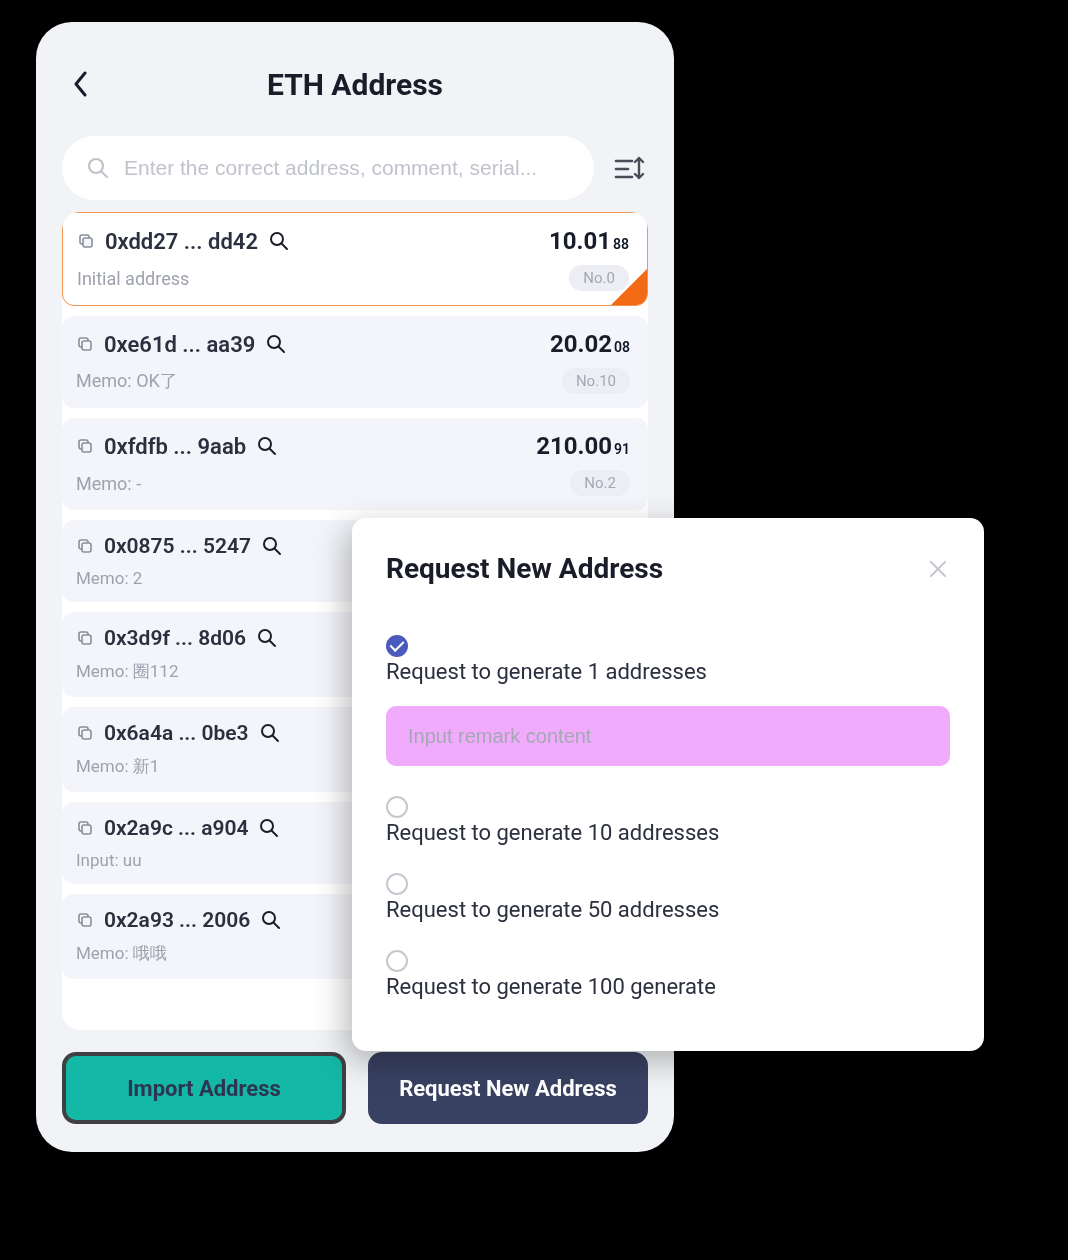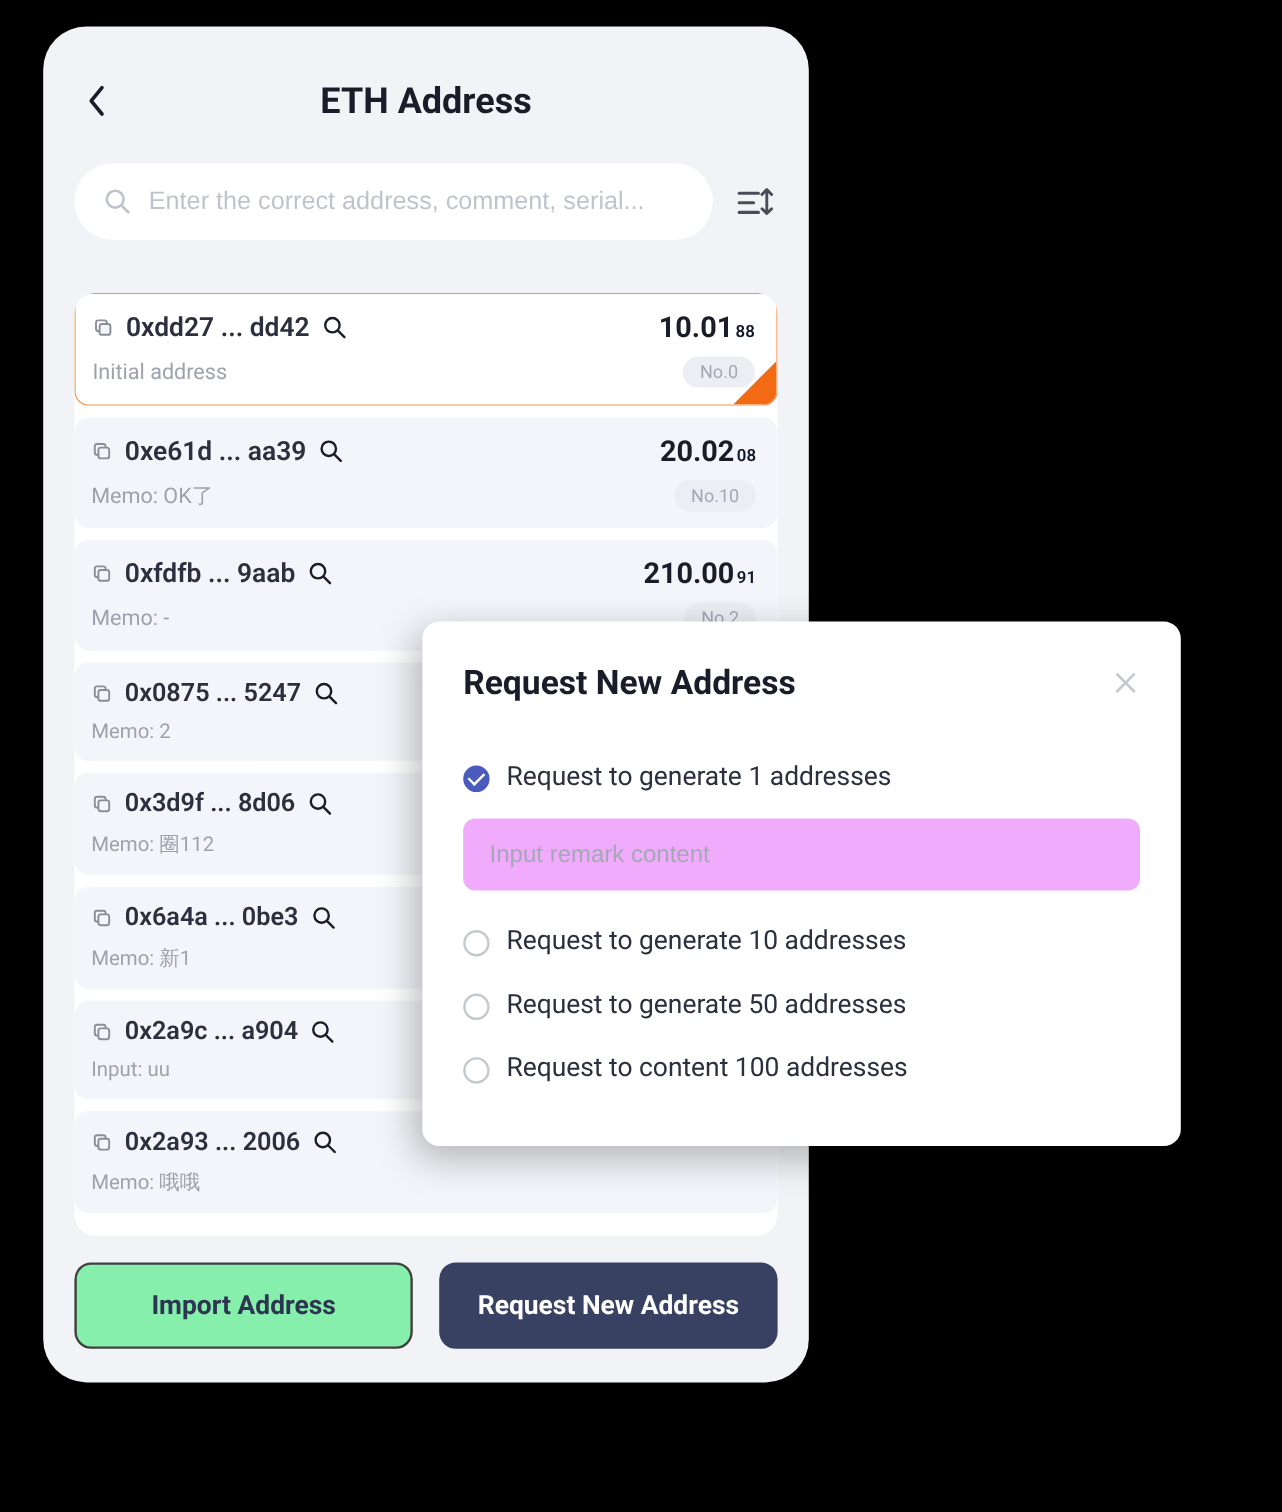--- a/index.html
+++ b/index.html
@@ -42,21 +42,21 @@
   }
   .title {
     font-size: 30px;
     font-weight: 700;
     color: #1a1d29;
   }
   .search-row {
     display:flex;
     align-items:center;
     gap:18px;
-    margin-bottom: 44px;
+    margin-bottom: 12px;
   }
   .search-box {
     flex:1;
     background:#fff;
     border-radius: 36px;
     height: 64px;
     display:flex;
     align-items:center;
     padding: 0 24px;
     gap:14px;
@@ -168,23 +168,23 @@
     height: 72px;
     border-radius: 14px;
     font-size: 22px;
     font-weight:700;
     display:flex;
     align-items:center;
     justify-content:center;
     cursor:pointer;
   }
   .btn-outline {
-    border: 2px solid #404040;
+    border: 4px solid #404040;
     color:#2d3550;
-    background:#86efac;
+    background:#14b8a6;
   }
   .btn-fill {
     background:#394162;
     color:#fff;
     border:2px solid #394162;
   }
 
   .modal {
     position:absolute;
     left: 352px;
@@ -207,24 +207,25 @@
   }
   .modal-close {
     margin-left:auto;
     width:24px;height:24px;
     display:flex;align-items:center;justify-content:center;
     cursor:pointer;
     color:#c5c8d0;
   }
   .opt {
     display:flex;
-    align-items:flex-end;
-    gap: 14px;
+    align-items:flex-start;
+    gap: 2px;
     padding: 14px 0;
     cursor:pointer;
+    flex-direction:column;
   }
   .radio {
     width:22px;height:22px;
     border-radius:50%;
     border: 2px solid #c5c8d0;
     flex-shrink:0;
     position:relative;
   }
   .radio.checked {
     border-color:#4a5bbd;
@@ -504,15 +505,15 @@
   <div class="opt">
     <span class="radio"></span>
     <span class="opt-label">Request to generate 10 addresses</span>
   </div>
   <div class="opt">
     <span class="radio"></span>
     <span class="opt-label">Request to generate 50 addresses</span>
   </div>
   <div class="opt">
     <span class="radio"></span>
-    <span class="opt-label">Request to content 100 addresses</span>
+    <span class="opt-label">Request to generate 100 generate</span>
   </div>
 </div>
 
 </body></html>

